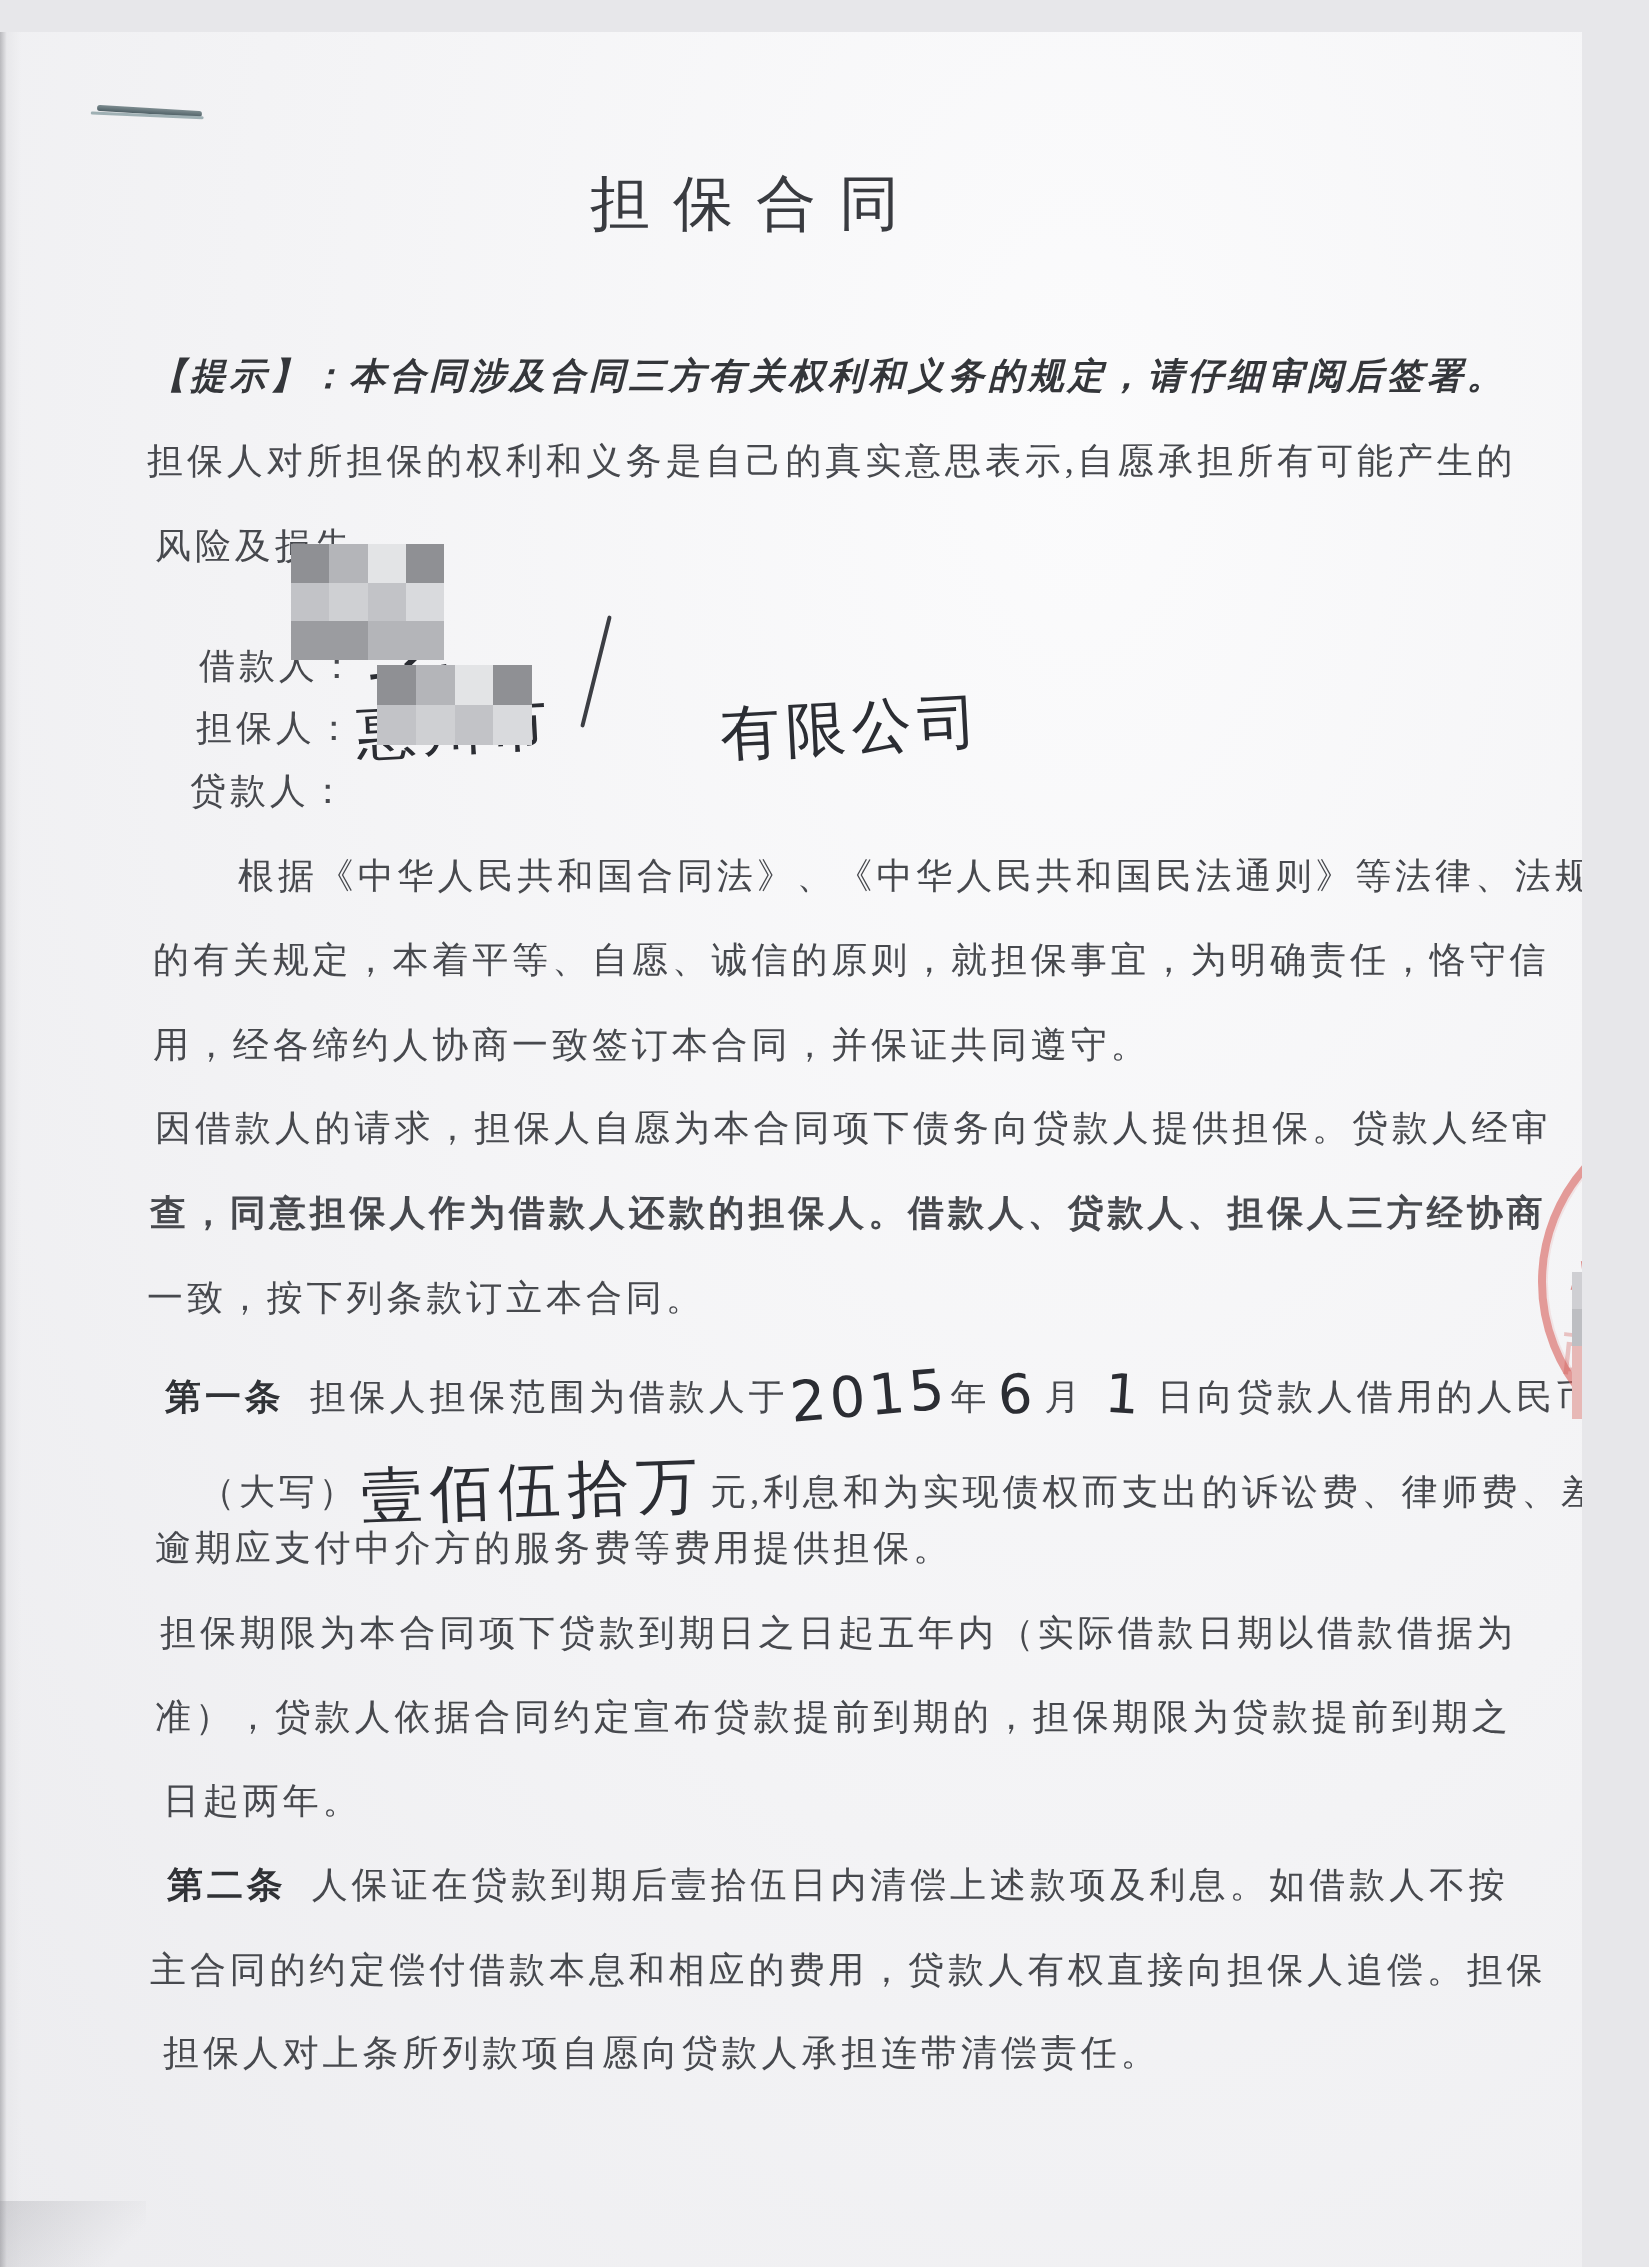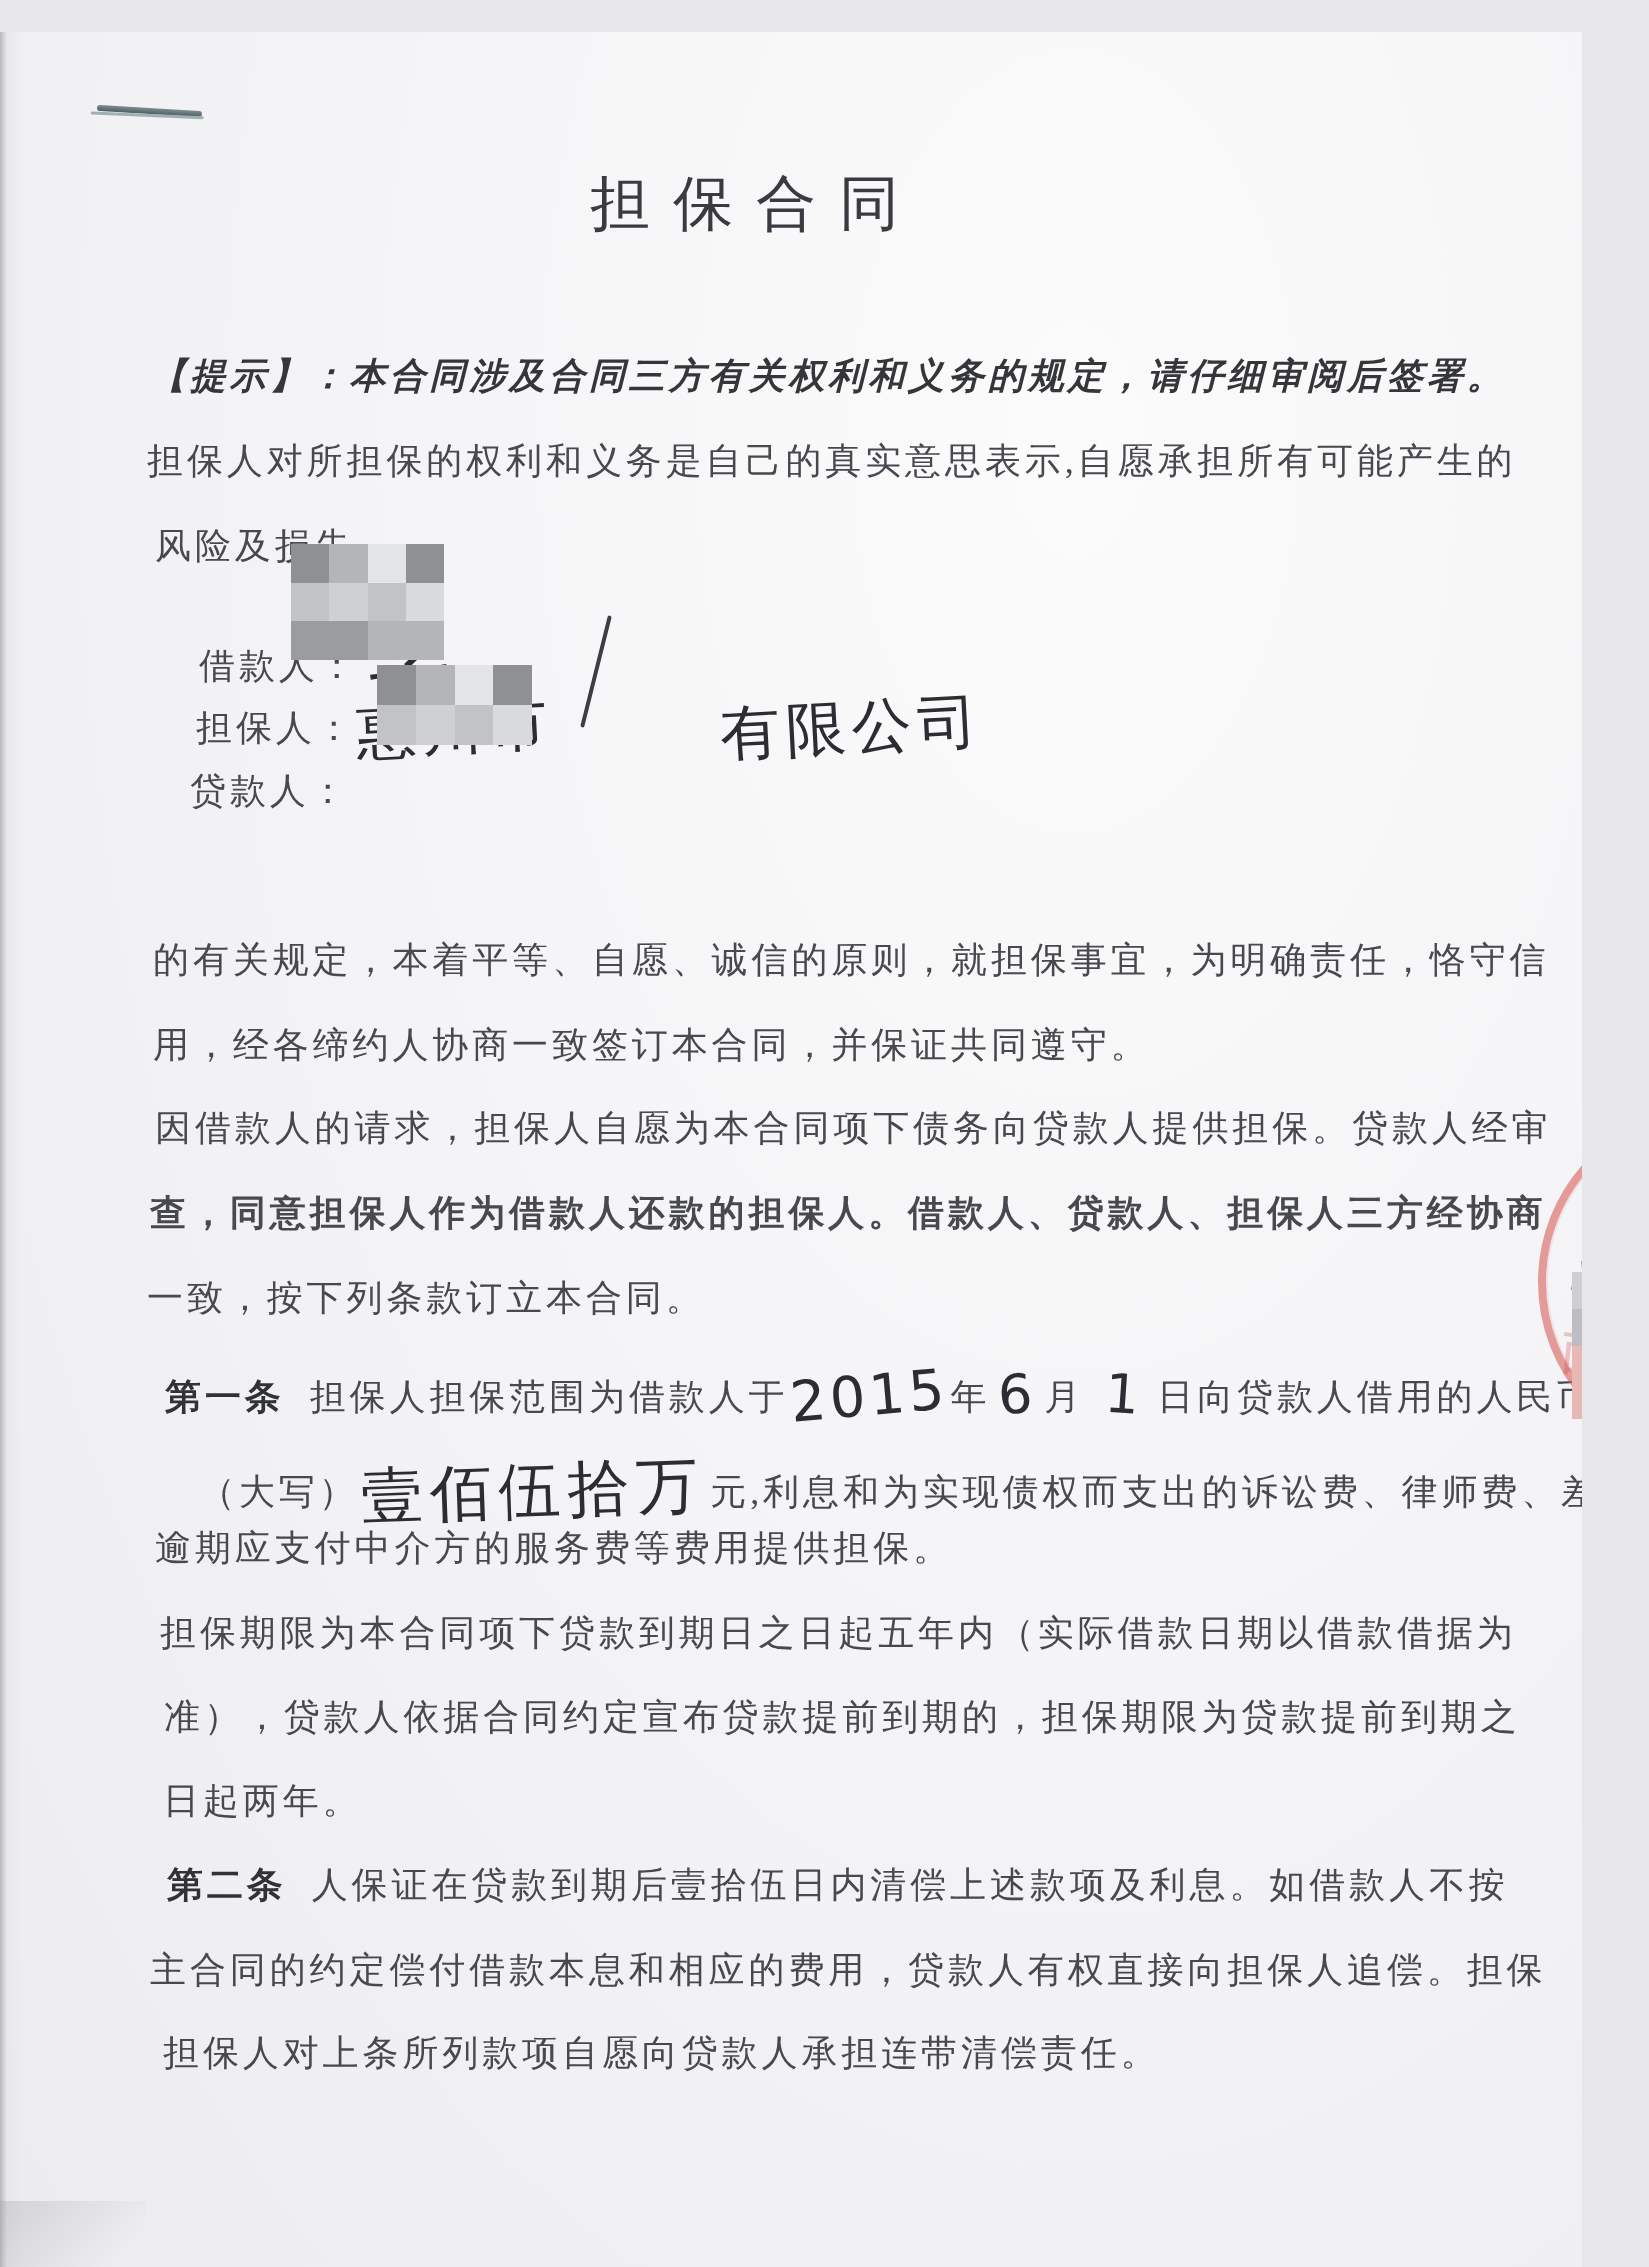--- a/index.html
+++ b/index.html
@@ -126,38 +126,39 @@
       <div style="background: rgb(194, 195, 199);"></div>
       <div style="background: rgb(207, 208, 211);"></div>
       <div style="background: rgb(194, 195, 199);"></div>
       <div style="background: rgb(217, 218, 221);"></div>
     </div>
 
   <div class="line" style="left:190px;top:735px;">
     <span>贷款人：</span>
   </div>
 
+  <div class="line" style="left:238px;top:820px;">根据《中华人民共和国合同法》、《中华人民共和国民法通则》等法律、法规</div>
   <div class="line" style="left:153px;top:904px;">的有关规定，本着平等、自愿、诚信的原则，就担保事宜，为明确责任，恪守信</div>
   <div class="line" style="left:153px;top:989px;">用，经各缔约人协商一致签订本合同，并保证共同遵守。</div>
   <div class="line" style="left:155px;top:1072px;">因借款人的请求，担保人自愿为本合同项下债务向贷款人提供担保。贷款人经审</div>
   <div class="line" style="left:150px;top:1157px;font-weight:bold;">查，同意担保人作为借款人还款的担保人。借款人、贷款人、担保人三方经协商</div>
   <div class="line" style="left:147px;top:1242px;">一致，按下列条款订立本合同。</div>
 
   <div class="line" style="left:165px;top:1325px;">
     <span class="clause-label">第一条</span><span>担保人担保范围为借款人于</span><span class="hw hw-year">2015</span><span>年</span><span class="hw hw-month">6</span><span>月</span><span class="hw hw-day">1</span><span>日向贷款人借用的人民币本金</span>
   </div>
 
   <div class="line" style="left:199px;top:1409px;">
     <span>（大写）</span><span class="hw hw-amount">壹佰伍拾万</span><span>元,利息和为实现债权而支出的诉讼费、律师费、差旅费及</span>
   </div>
 
   <div class="line" style="left:155px;top:1492px;">逾期应支付中介方的服务费等费用提供担保。</div>
 
   <div class="line" style="left:160px;top:1577px;">担保期限为本合同项下贷款到期日之日起五年内（实际借款日期以借款借据为</div>
-  <div class="line" style="left:164px;top:1661px;">准），贷款人依据合同约定宣布贷款提前到期的，担保期限为贷款提前到期之</div>
+  <div class="line" style="left:155px;top:1661px;">准），贷款人依据合同约定宣布贷款提前到期的，担保期限为贷款提前到期之</div>
   <div class="line" style="left:163px;top:1745px;">日起两年。</div>
 
   <div class="line" style="left:167px;top:1829px;">
     <span class="clause-label">第二条</span><span>人保证在贷款到期后壹拾伍日内清偿上述款项及利息。如借款人不按</span>
   </div>
   <div class="line" style="left:150px;top:1914px;">主合同的约定偿付借款本息和相应的费用，贷款人有权直接向担保人追偿。担保</div>
   <div class="line" style="left:163px;top:1997px;">担保人对上条所列款项自愿向贷款人承担连带清偿责任。</div>
 
   <div class="stamp" style="border-color: rgba(216, 101, 95, 0.627);">
     <span class="stamp-glyph" style="left:56px;top:56px;transform:rotate(38deg);">长</span>

